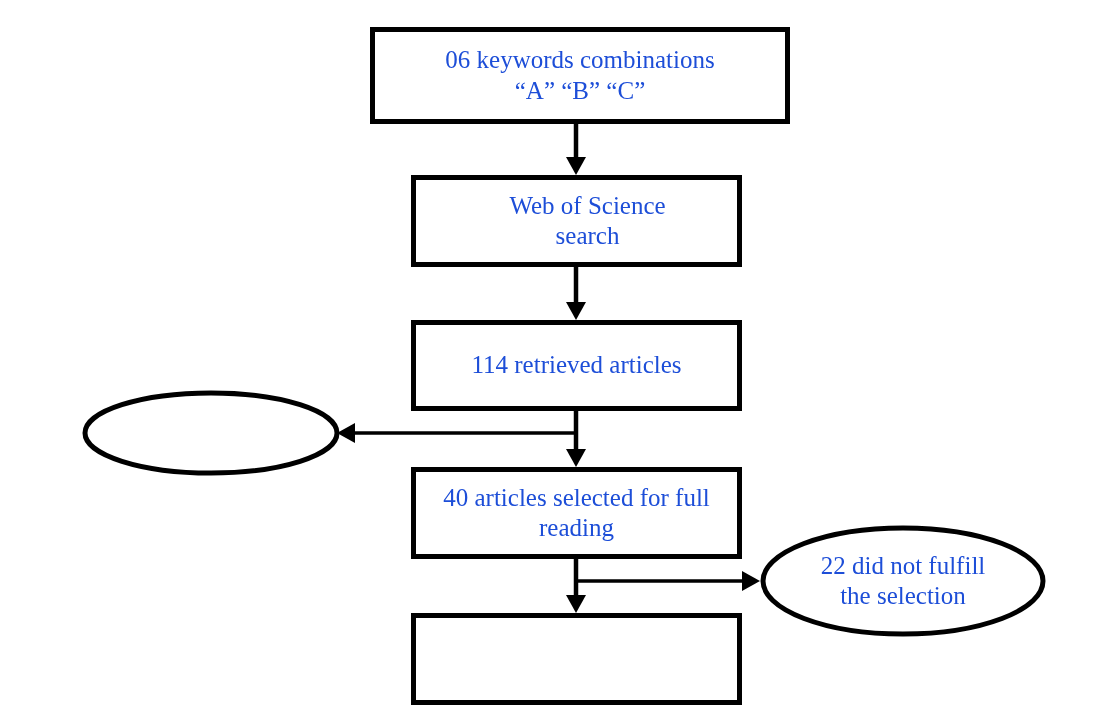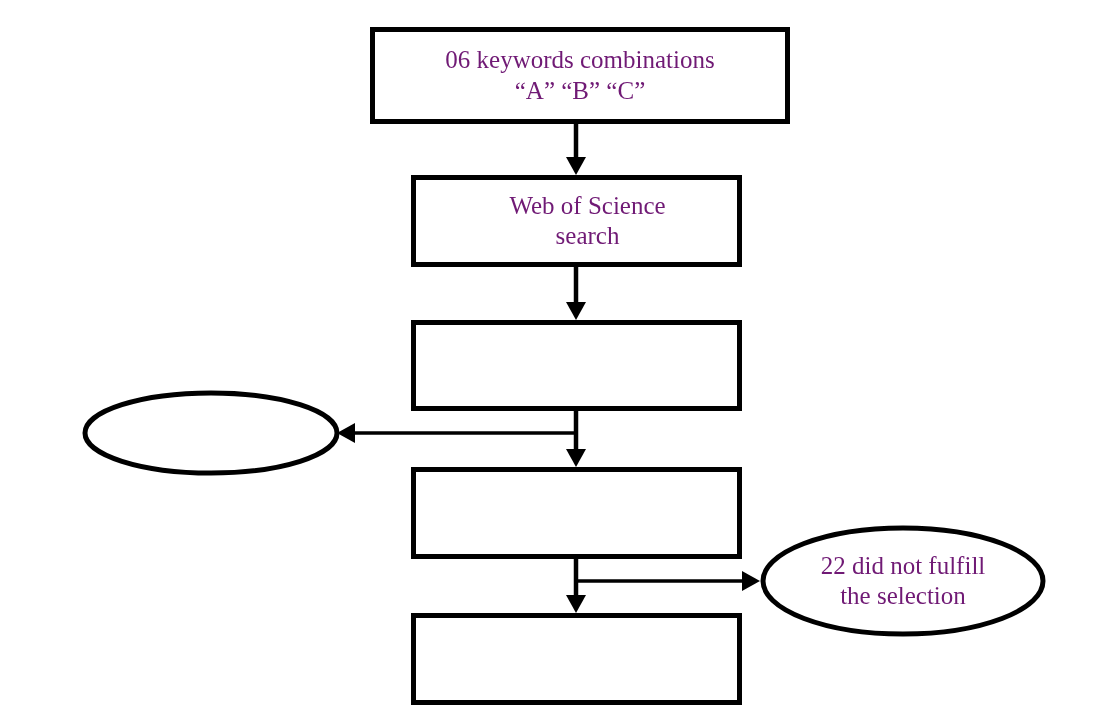--- a/index.html
+++ b/index.html
@@ -23,21 +23,21 @@
     top: 0;
     width: 1105px;
     height: 718px;
   }
   .node-label {
     position: absolute;
     display: flex;
     align-items: center;
     justify-content: center;
     text-align: center;
-    color: #701a75;
+    color: #1d4ed8;
     font-size: 25px;
     line-height: 1.22;
     white-space: pre-line;
     pointer-events: none;
   }
   .box-shape {
     fill: #ffffff;
     stroke: #000000;
     stroke-width: 5;
   }
@@ -100,20 +100,23 @@
     <rect class="box-shape" x="413.5" y="615.5" width="326" height="87"></rect>
 
   </svg>
 
   <div class="node-label" style="left:372px; top:29px; width:416px; height:93px;">06 keywords combinations
 “A” “B” “C”</div>
 
   <div class="node-label" style="left:424px; top:177px; width:327px; height:88px;">Web of Science
 search</div>
 
+  <div class="node-label" style="left:413px; top:322px; width:327px; height:87px;">114 retrieved articles</div>
 
 
+  <div class="node-label" style="left:413px; top:469px; width:327px; height:88px;">40 articles selected for full
+reading</div>
 
   <div class="node-label" style="left:763px; top:528px; width:280px; height:106px;">22 did not fulfill
 the selection</div>
 
 
 </div>
 
 </body></html>

